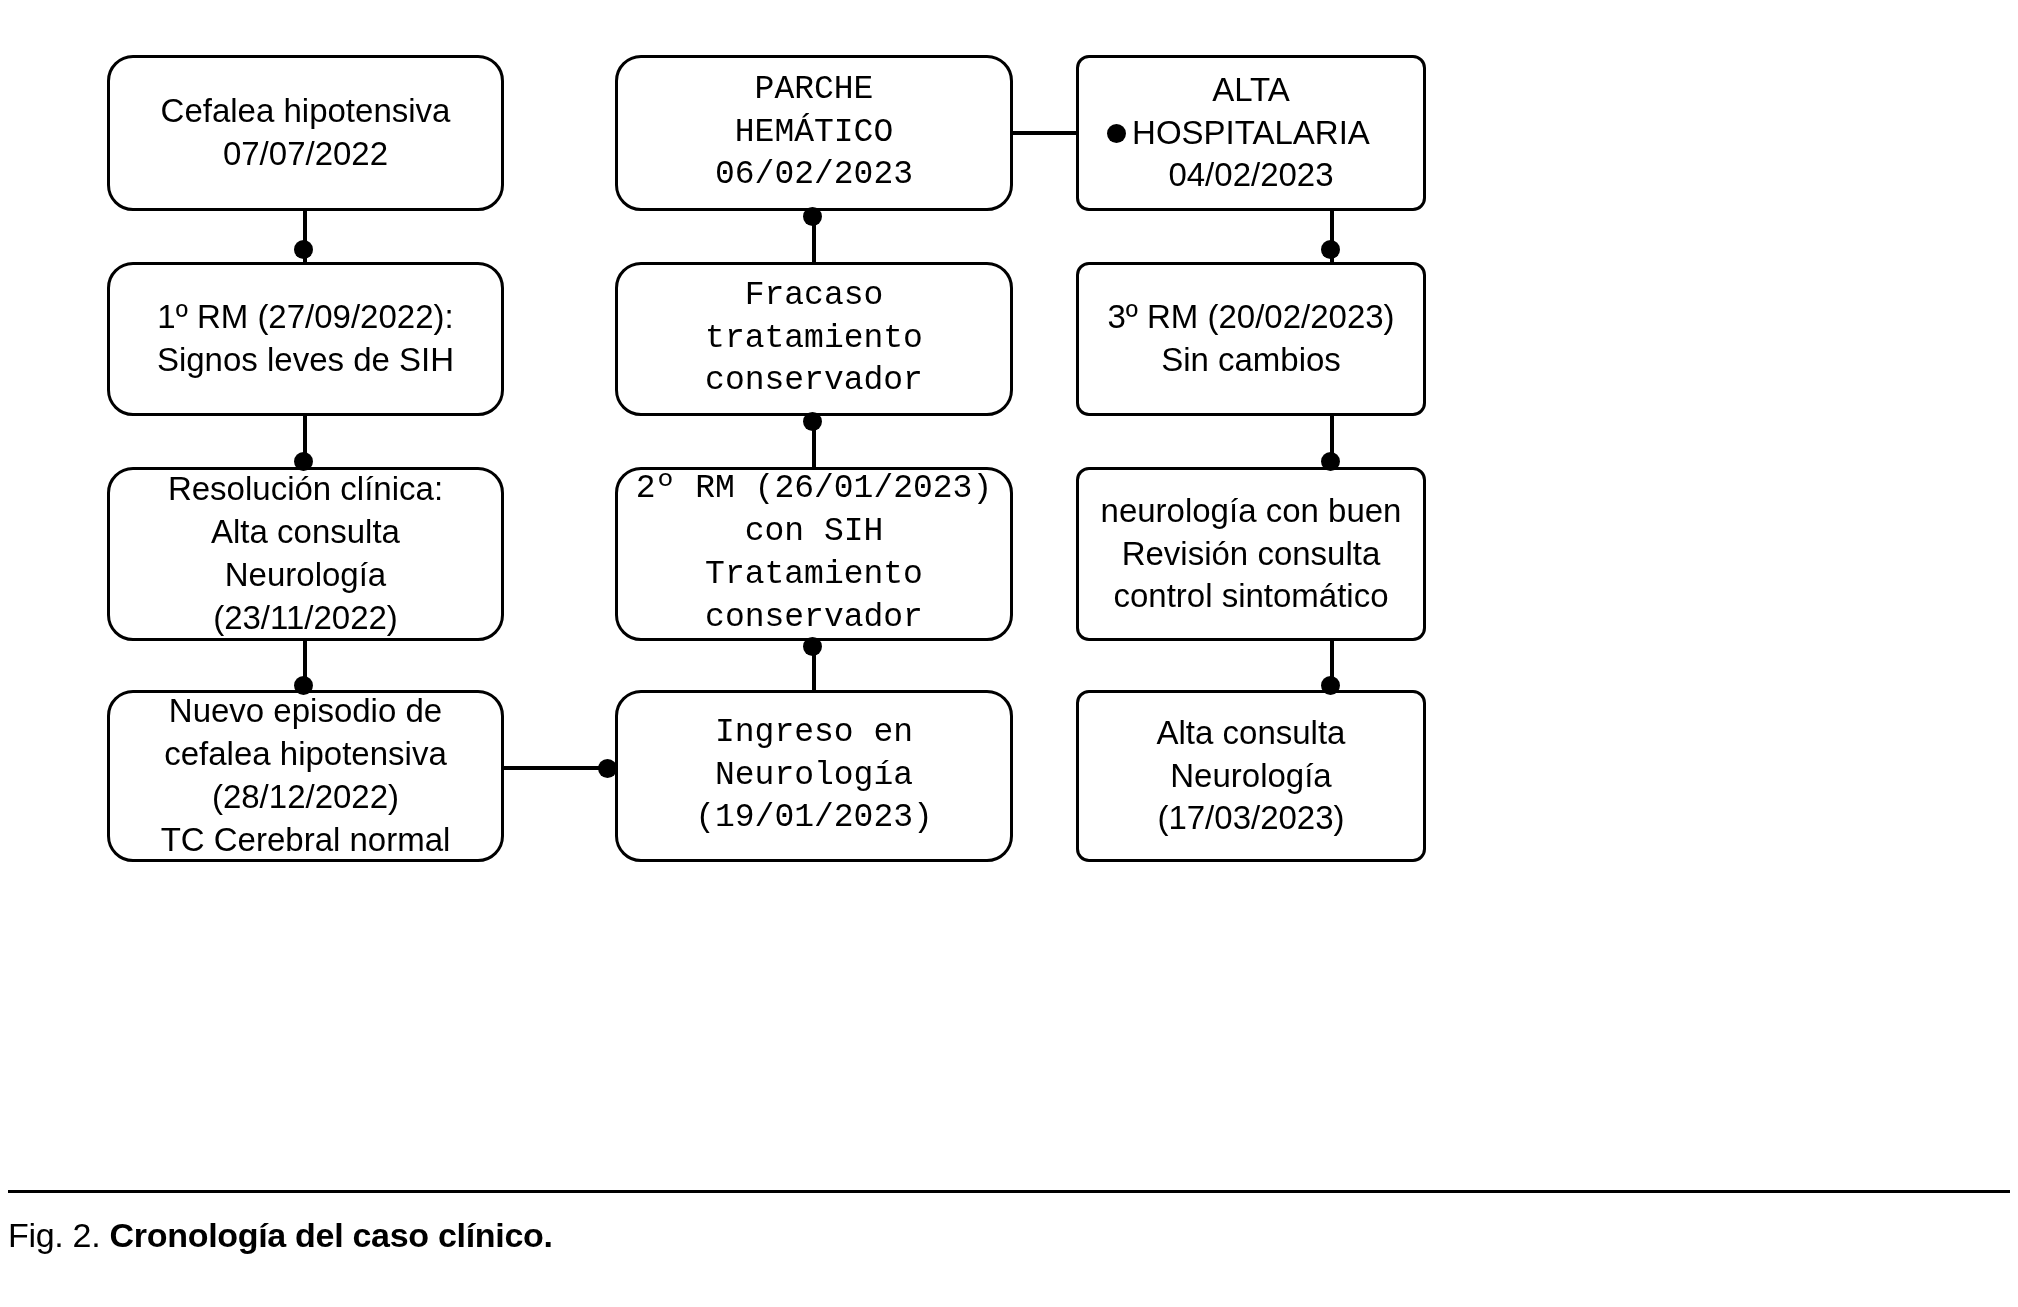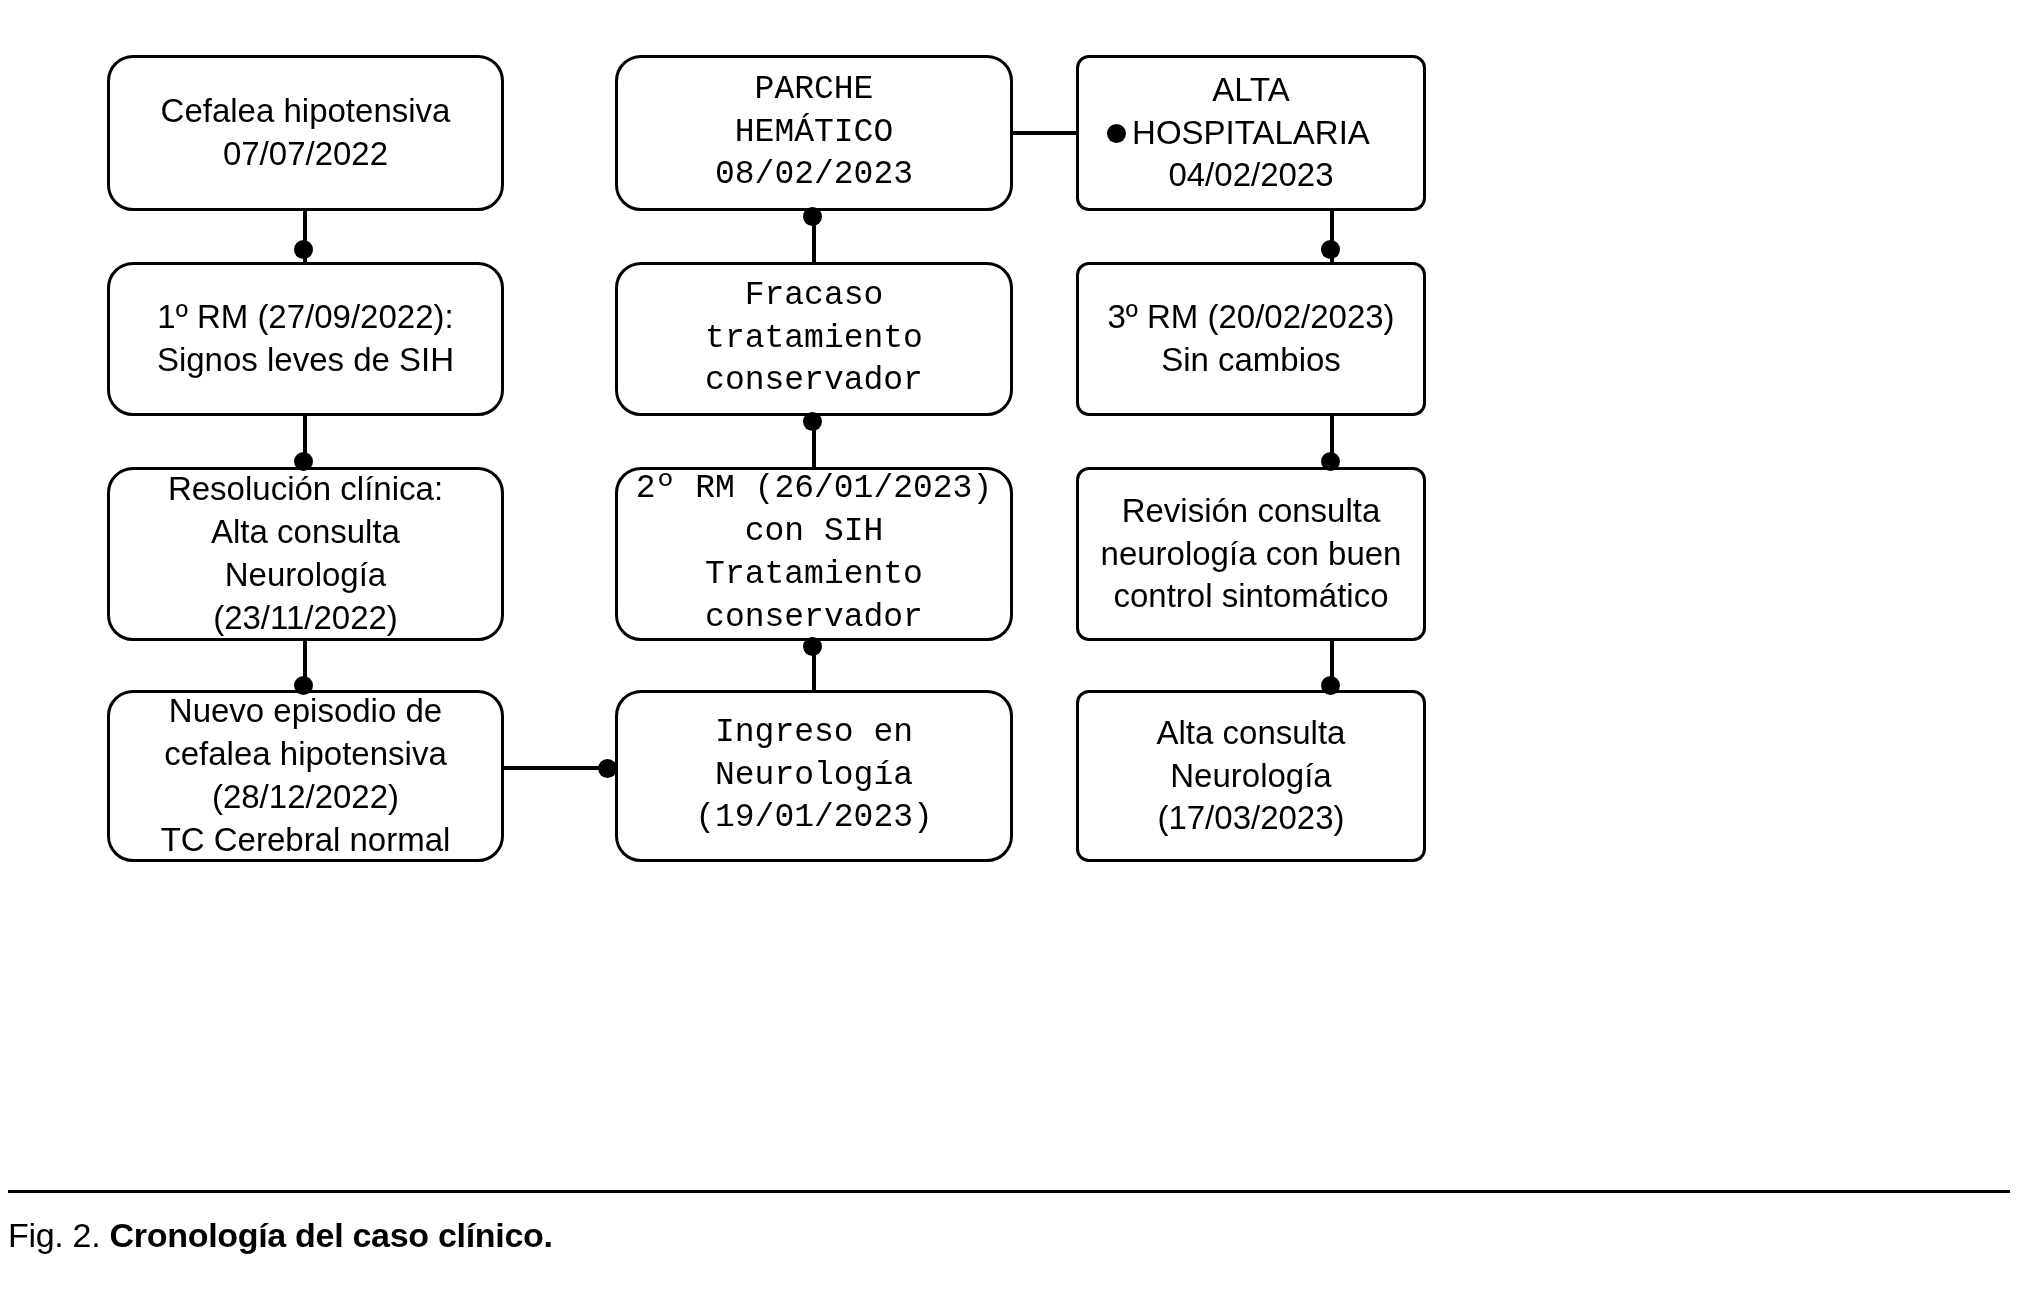--- a/index.html
+++ b/index.html
@@ -135,21 +135,21 @@
     <span class="line">Nuevo episodio de</span>
     <span class="line">cefalea hipotensiva</span>
     <span class="line">(28/12/2022)</span>
     <span class="gap"></span>
     <span class="line">TC Cerebral normal</span>
   </div>
 
   <div class="node col-b row-1">
     <span class="line">PARCHE</span>
     <span class="line">HEMÁTICO</span>
-    <span class="line">08/02/2023</span>
+    <span class="line">06/02/2023</span>
   </div>
 
   <div class="node col-b row-2">
     <span class="line">Fracaso</span>
     <span class="line">tratamiento</span>
     <span class="line">conservador</span>
   </div>
 
   <div class="node col-b row-3">
     <span class="line">2º RM (26/01/2023)</span>
@@ -170,22 +170,22 @@
     <span class="line">HOSPITALARIA</span>
     <span class="line">04/02/2023</span>
   </div>
 
   <div class="node col-c row-2">
     <span class="line">3º RM (20/02/2023)</span>
     <span class="line">Sin cambios</span>
   </div>
 
   <div class="node col-c row-3">
+    <span class="line">neurología con buen</span>
     <span class="line">Revisión consulta</span>
-    <span class="line">neurología con buen</span>
     <span class="line">control sintomático</span>
   </div>
 
   <div class="node col-c row-4">
     <span class="line">Alta consulta</span>
     <span class="line">Neurología</span>
     <span class="line">(17/03/2023)</span>
   </div>
 
   <div class="vline" style="left:303px; top:208px; height:58px;"></div>

